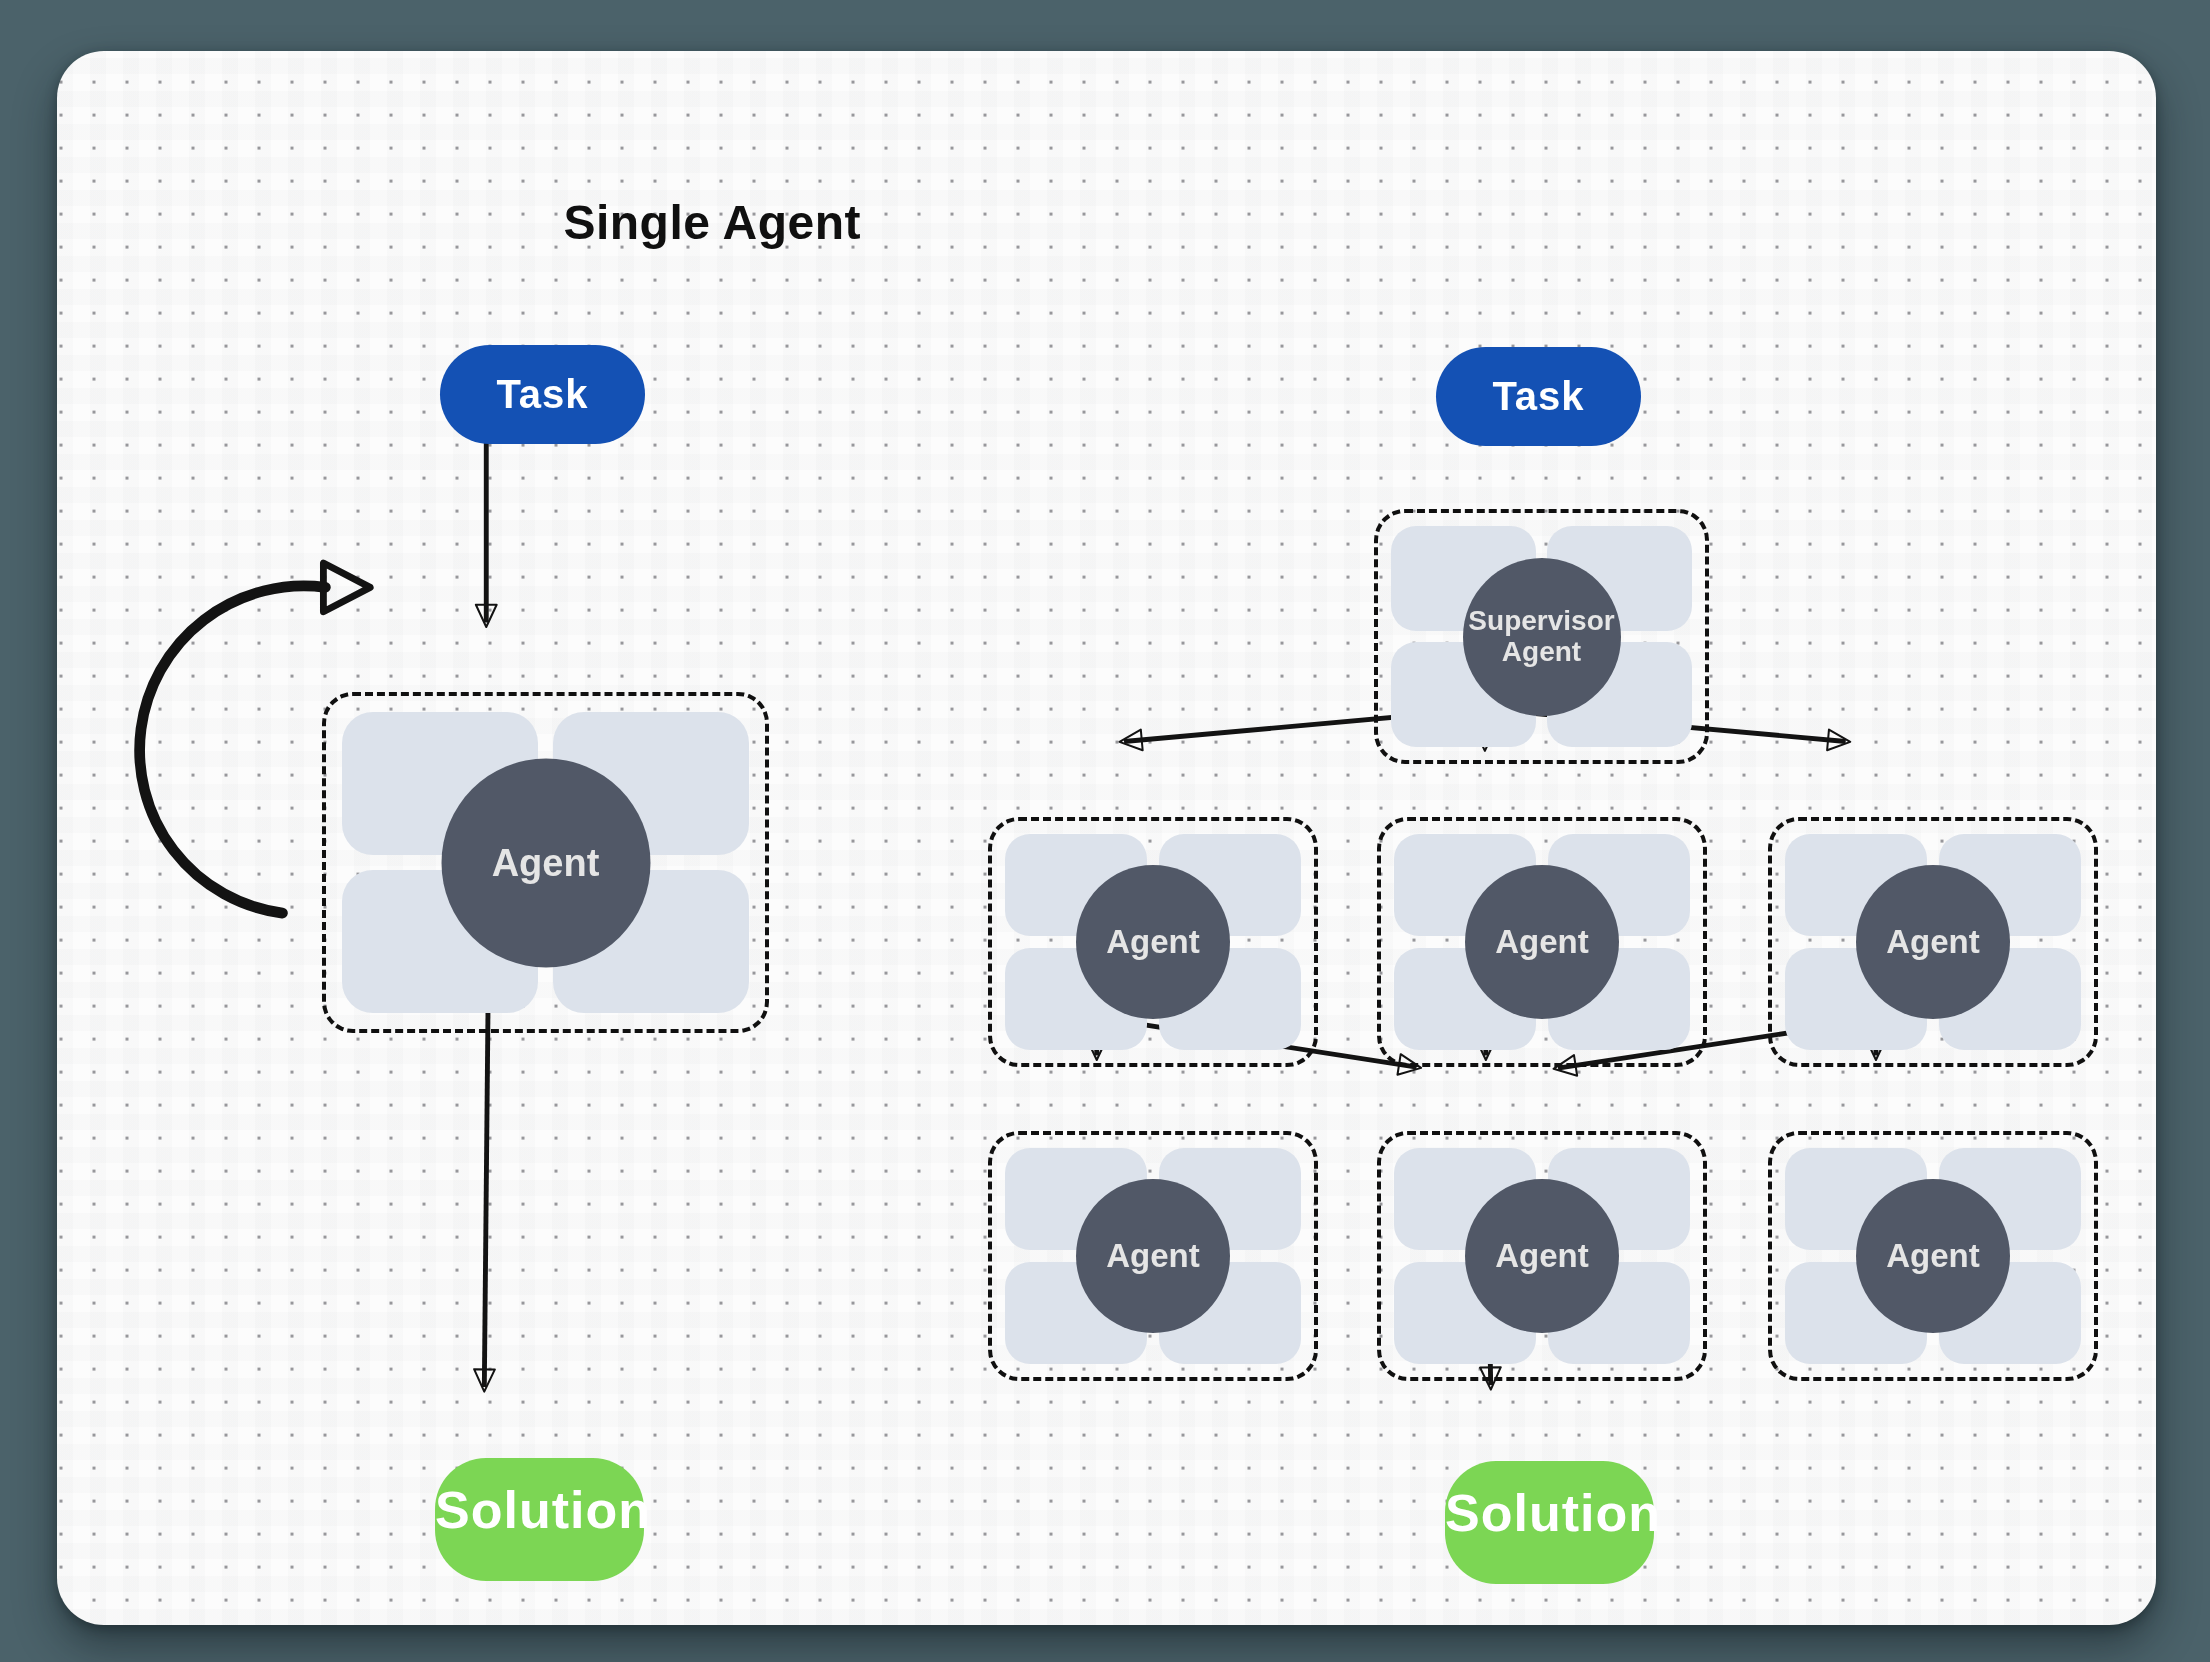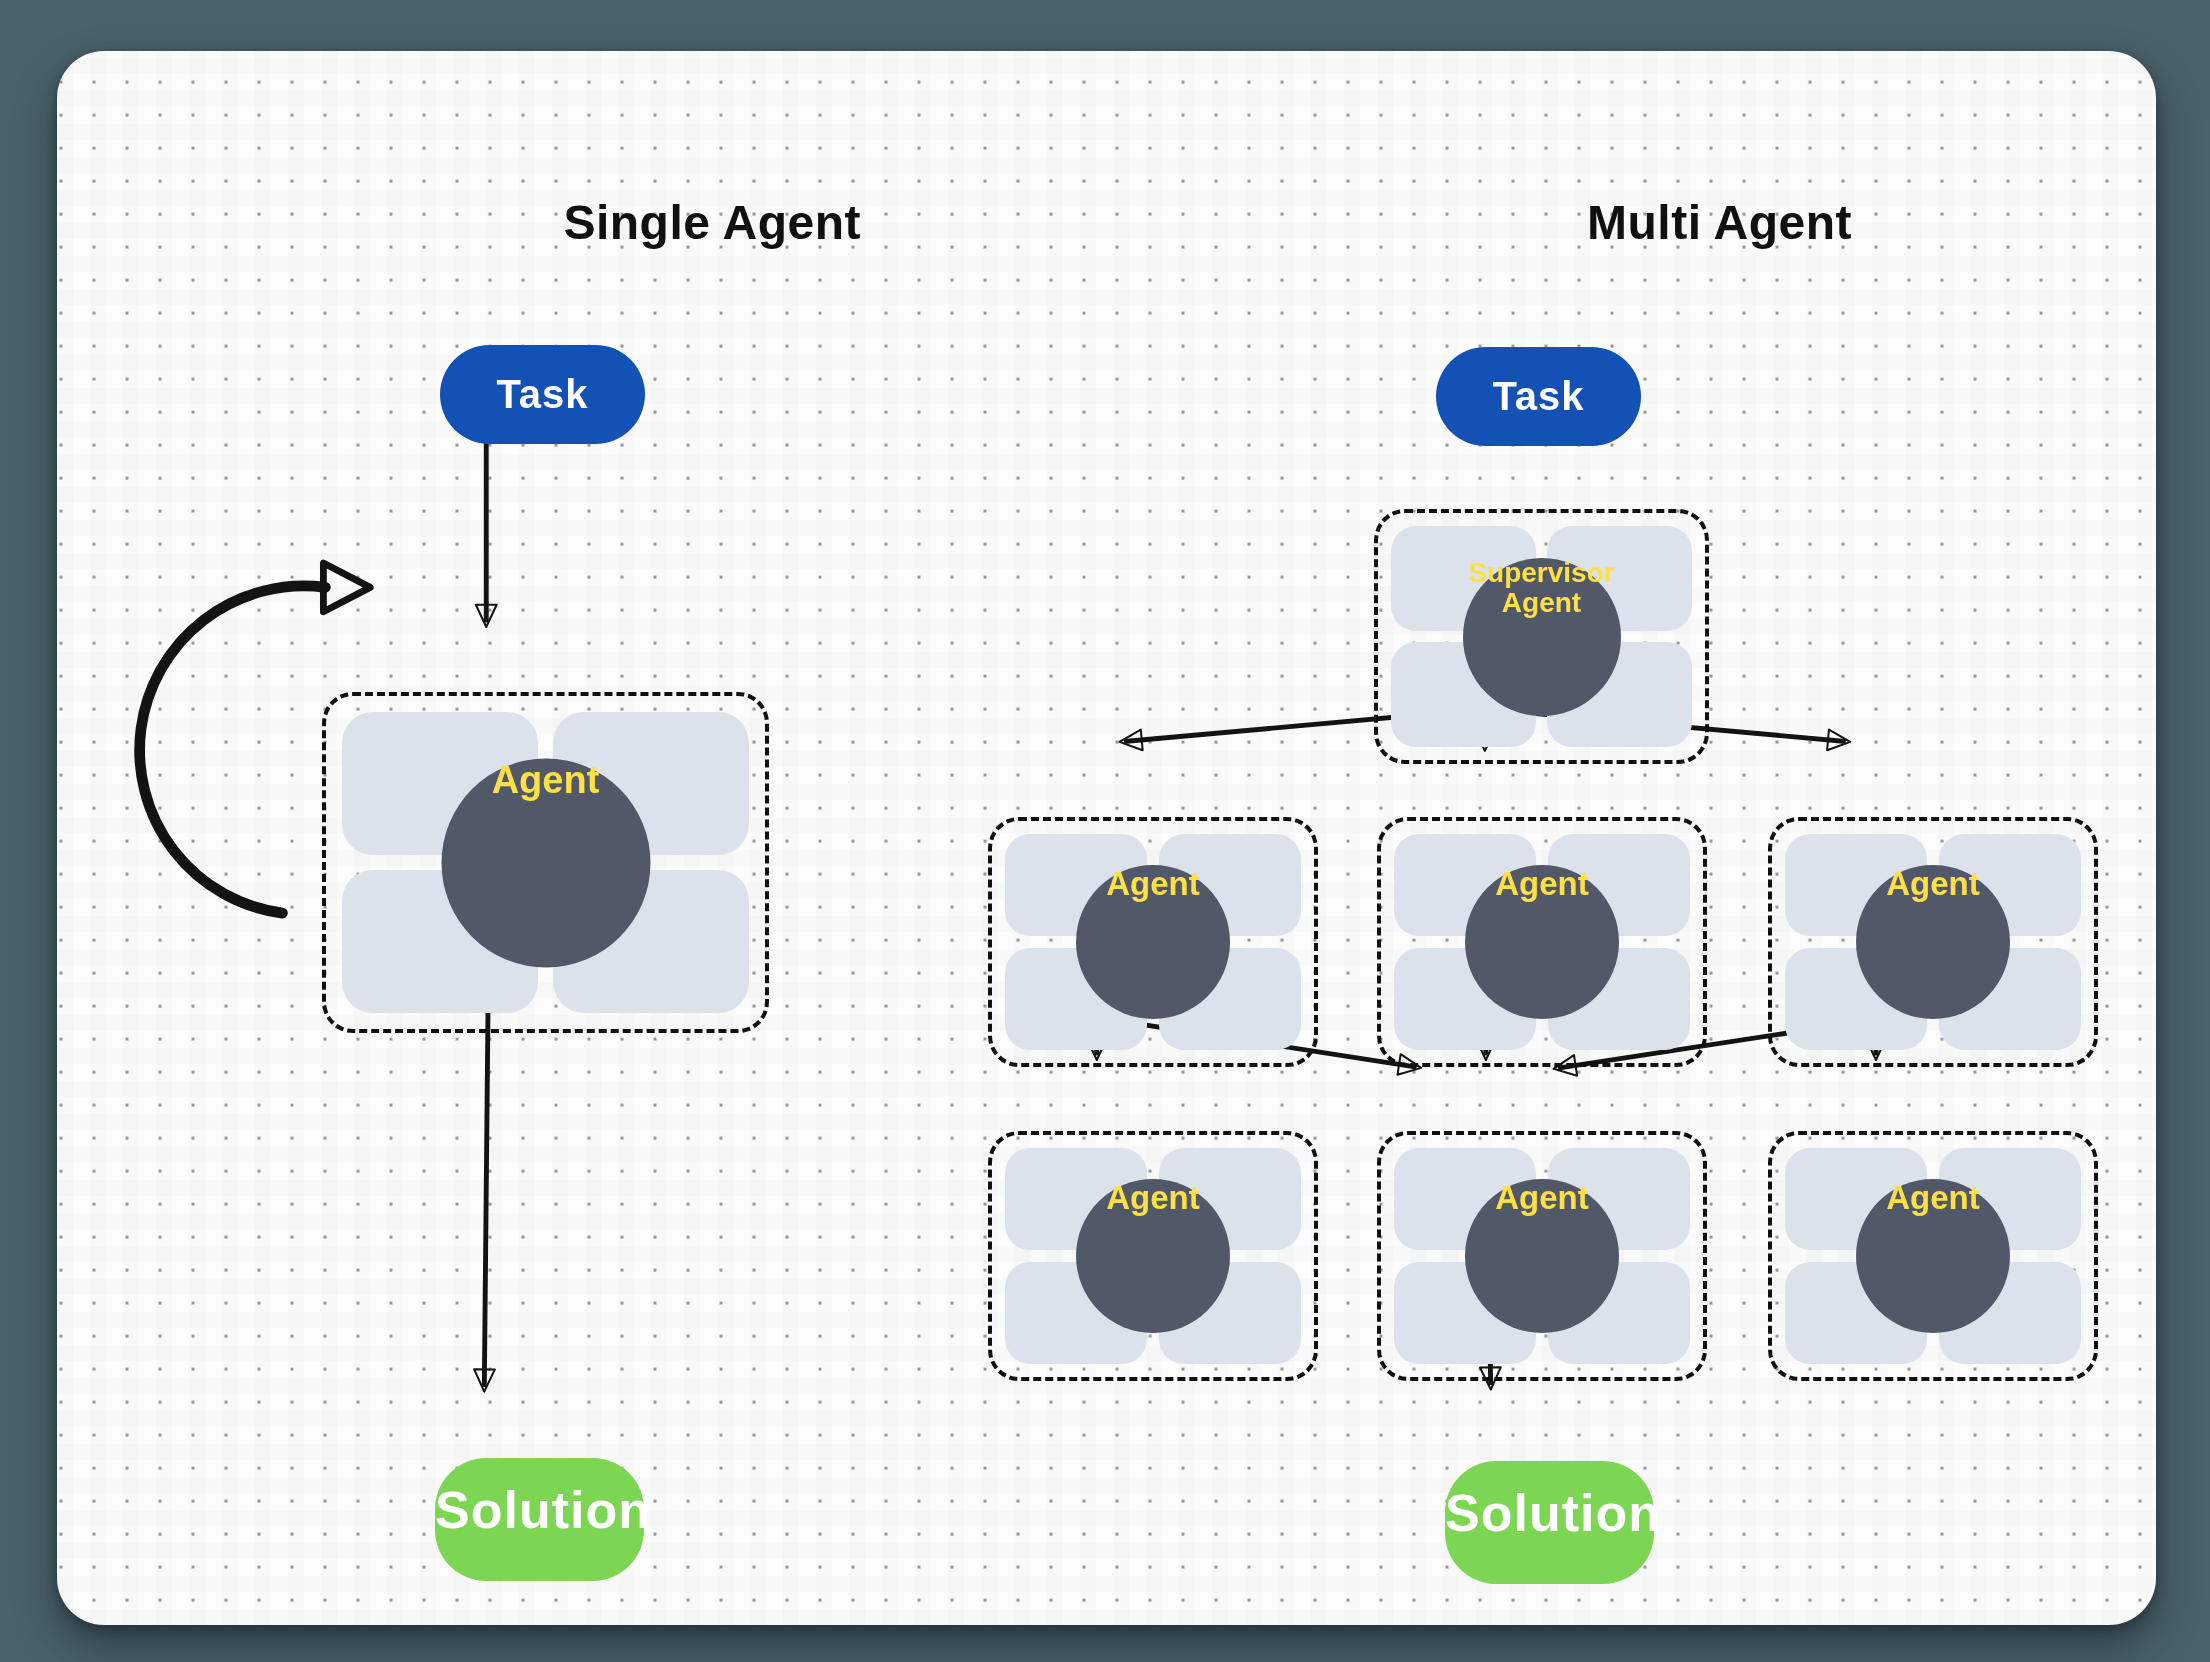--- a/index.html
+++ b/index.html
@@ -36,22 +36,22 @@
   }
   .tools{position:absolute;display:grid;grid-template-columns:1fr 1fr;grid-template-rows:1fr 1fr;}
   .size-lg .tools{inset:15.6px;gap:14.6px;}
   .size-sm .tools{inset:12.7px;gap:11.7px;}
   .tool{background:var(--tool-fill);}
   .size-lg .tool{border-radius:31px;}
   .size-sm .tool{border-radius:25px;}
   .agent-circle{
     position:absolute;left:50%;top:50%;transform:translate(-50%,-50%);
     background:var(--agent-circle-fill);border-radius:50%;
-    display:flex;justify-content:center;text-align:center;
-    color:#fde047;font-weight:700;
+    display:flex;align-items:center;justify-content:center;text-align:center;
+    color:#e5e5e5;font-weight:700;
   }
   .agent-circle.lg{width:209px;height:209px;font-size:38px;}
   .agent-circle.sm{width:154px;height:154px;font-size:33px;}
   .agent-circle.sup{width:158px;height:158px;font-size:28px;line-height:1.1;padding:0 7.8px;}
   svg.arrows{position:absolute;inset:0;width:100%;height:100%;pointer-events:none;}
   svg.arrows path{stroke:var(--arrow);fill:none;}
 </style>
 </head>
 <body>
 
@@ -78,21 +78,20 @@
       <path d="M 1124 1043 L 1124 1082" stroke-width="5" marker-end="url(#ah)"></path>
       <path d="M 1124 1043 L 1452 1094" stroke-width="5" marker-end="url(#ah)"></path>
       <path d="M 1523 1043 L 1523 1082" stroke-width="5" marker-end="url(#ah)"></path>
       <path d="M 1923 1045 L 1597 1095" stroke-width="5" marker-end="url(#ah)"></path>
       <path d="M 1923 1045 L 1923 1082" stroke-width="5" marker-end="url(#ah)"></path>
 
       <path d="M 1527 1366 L 1528 1420" stroke-width="5" marker-end="url(#ah)"></path>
     </svg>
 
     <div class="col-title" style="left:180px;top:144px;">Single Agent</div>
-    <div class="col-title" style="left:1171px;top:144px;">Multi Agent</div>
 
     <div class="pill task" style="left:383px;top:294px;">Task</div>
 
     <div class="agent-box size-lg" style="left:265px;top:641px;width:447px;height:341px;">
       <div class="tools">
         <div class="tool"></div>
         <div class="tool"></div>
         <div class="tool"></div>
         <div class="tool"></div>
       </div>

